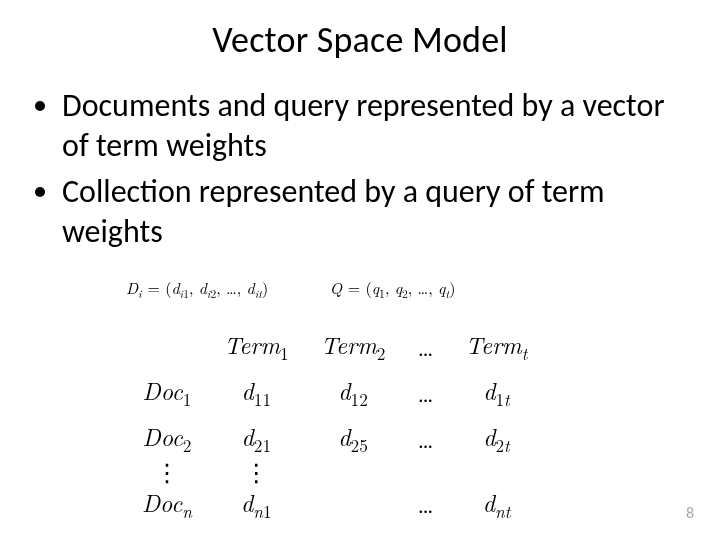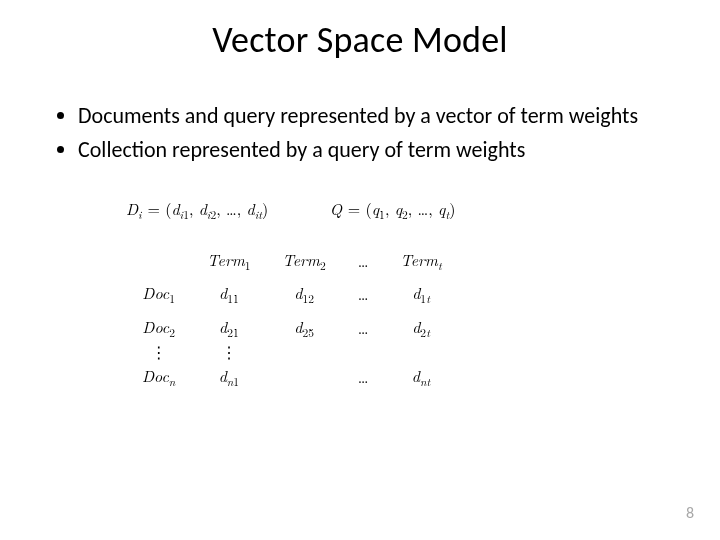--- a/index.html
+++ b/index.html
@@ -22,43 +22,43 @@
     text-align: center;
     font-size: 36px;
     font-weight: 400;
     padding-top: 18px;
     letter-spacing: 0.2px;
   }
   .body {
     padding: 24px 36px 0 36px;
   }
   ul.bullets {
-    margin: 16px;
+    margin: 0;
     padding-left: 26px;
-    font-size: 22px;
+    font-size: 32px;
     line-height: 1.25;
   }
   ul.bullets li {
     margin-bottom: 6px;
     list-style-type: disc;
   }
   .math {
     font-family: "Latin Modern Roman", "Computer Modern", "Times New Roman", serif;
     font-style: italic;
     white-space: nowrap;
   }
   .math .rm { font-style: normal; }
   .eqrow {
     font-size: 16px;
     padding-left: 90px;
     padding-top: 18px;
   }
   .eqrow .gap { display:inline-block; width: 50px; }
   .matrix {
-    font-size: 16px;
+    font-size: 24px;
     padding-left: 90px;
     padding-top: 22px;
   }
   .matrix table {
     border-collapse: collapse;
   }
   .matrix td {
     padding: 4px 16px;
     text-align: center;
     vertical-align: middle;

